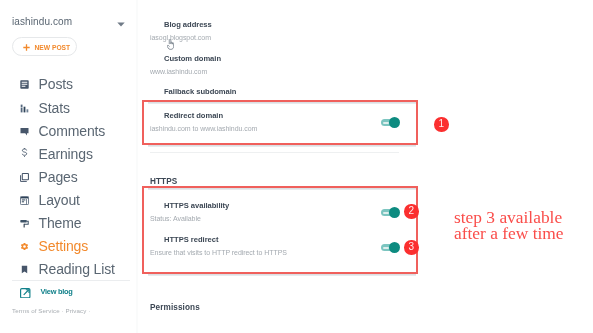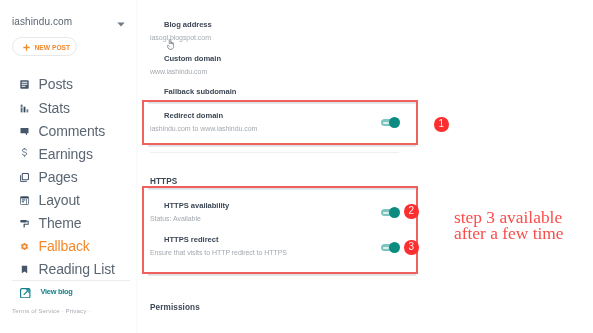--- a/index.html
+++ b/index.html
@@ -162,21 +162,21 @@
       </span>
       <span class="t">Theme</span>
     </div>
 
     <div class="navitem active" style="top:236px">
       <span class="ico">
         <svg width="11" height="11" viewBox="0 0 24 24">
             <path fill="#f2892c" d="M19.14 12.94a7.07 7.07 0 0 0 .06-.94 7.07 7.07 0 0 0-.06-.94l2.03-1.58a.5.5 0 0 0 .12-.61l-1.92-3.32a.5.5 0 0 0-.59-.22l-2.39.96a7 7 0 0 0-1.62-.94l-.36-2.54a.5.5 0 0 0-.49-.41h-3.84a.5.5 0 0 0-.49.41l-.36 2.54c-.59.24-1.13.56-1.62.94l-2.39-.96a.5.5 0 0 0-.59.22L2.71 8.87a.5.5 0 0 0 .12.61l2.03 1.58a7.07 7.07 0 0 0 0 1.88l-2.03 1.58a.5.5 0 0 0-.12.61l1.92 3.32a.5.5 0 0 0 .59.22l2.39-.96c.49.38 1.03.7 1.62.94l.36 2.54a.5.5 0 0 0 .49.41h3.84a.5.5 0 0 0 .49-.41l.36-2.54c.59-.24 1.13-.56 1.62-.94l2.39.96a.5.5 0 0 0 .59-.22l1.92-3.32a.5.5 0 0 0-.12-.61zM12 15.6A3.6 3.6 0 1 1 15.6 12 3.6 3.6 0 0 1 12 15.6z"></path>
           </svg>
       </span>
-      <span class="t">Fallback</span>
+      <span class="t">Settings</span>
     </div>
 
     <div class="navitem" style="top:259px">
       <span class="ico">
         <svg width="11" height="11" viewBox="0 0 11 11">
             <path d="M2.2 0.9h6.6v9.3L5.5 7.9 2.2 10.2z" fill="#47566a"></path>
           </svg>
       </span>
       <span class="t">Reading List</span>
     </div>

